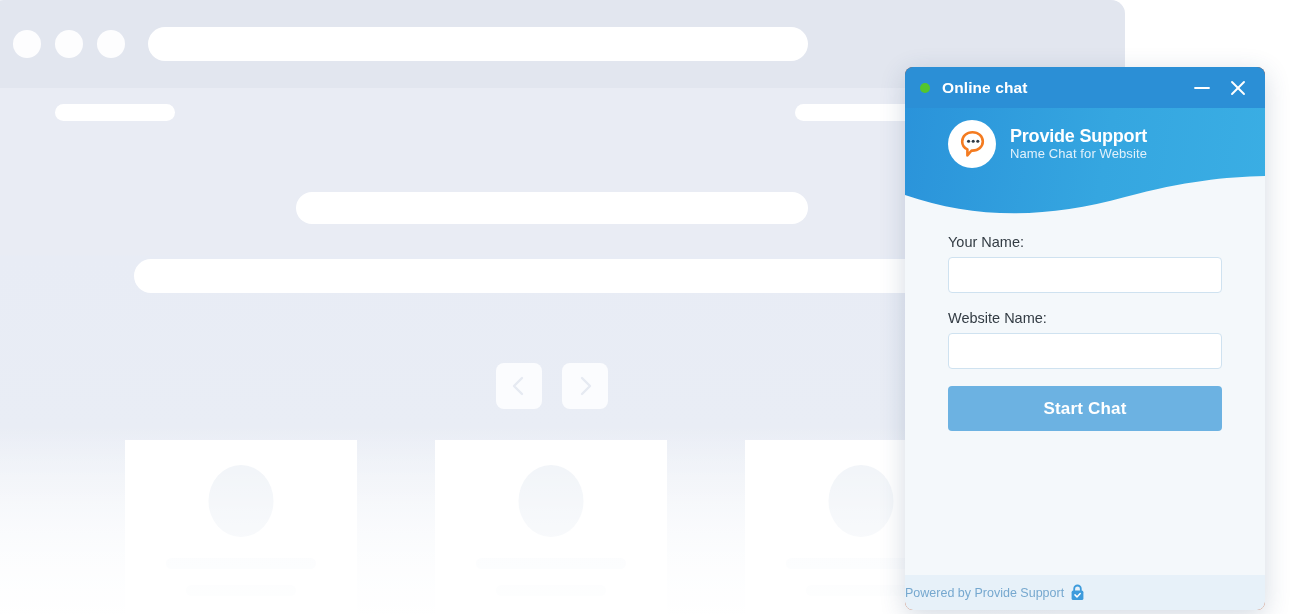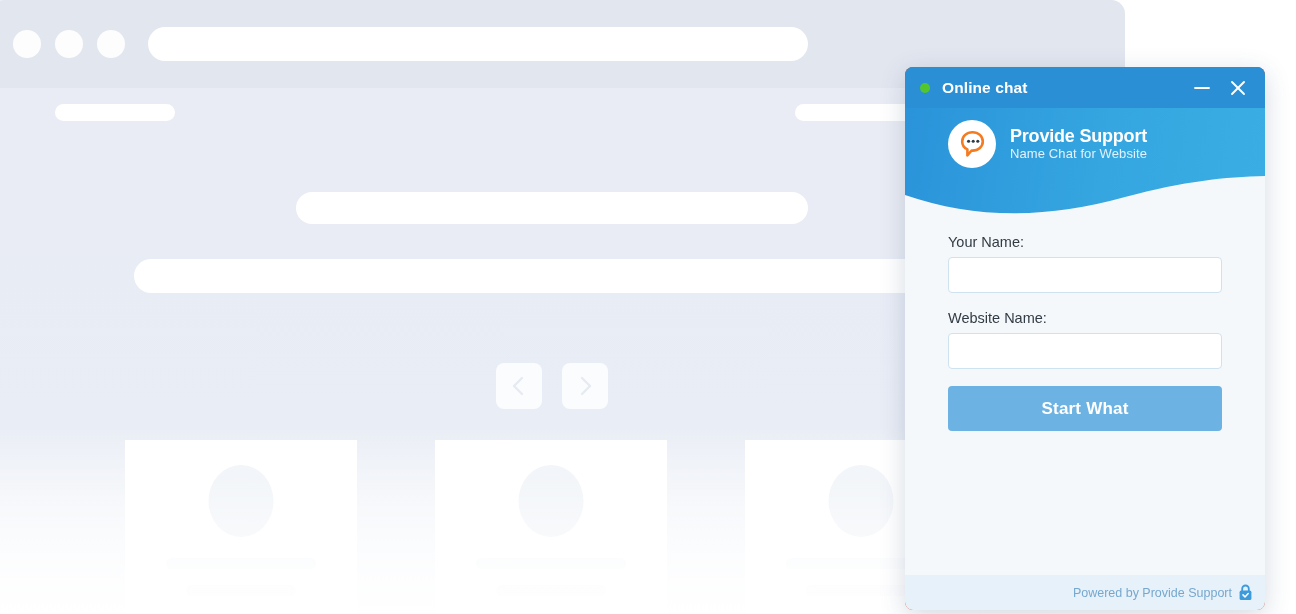--- a/index.html
+++ b/index.html
@@ -164,21 +164,20 @@
     width: 30px; height: 30px;
     display: flex; align-items: center; justify-content: center;
     cursor: pointer;
   }
 
   .chat-brand {
     position: relative;
     height: 110px;
     background: linear-gradient(100deg, #2a93da 0%, #35a6e0 55%, #3aaee4 100%);
     overflow: hidden;
-    text-align: right;
   }
   .brand-inner {
     position: absolute;
     left: 43px; top: 12px;
     display: flex;
     align-items: center;
     gap: 14px;
   }
   .brand-logo {
     width: 48px; height: 48px;
@@ -272,21 +271,21 @@
   }
 
   .chat-footer {
     position: absolute;
     left: 0; bottom: 0;
     width: 100%;
     height: 35px;
     background: #e7f1f9;
     display: flex;
     align-items: center;
-    justify-content: flex-end;
+    justify-content: flex-start;
     padding-right: 12px;
     gap: 6px;
   }
   .footer-text {
     color: #76a8cf;
     font-size: 12.5px;
   }
 </style>
 </head>
 <body>
@@ -384,21 +383,21 @@
 
     <div class="chat-body">
 
       <div class="field-label">Your Name:</div>
       <input class="text-input" type="text" value="" style="">
 
       <div class="field-label second">Website Name:</div>
       <input class="text-input" type="text" value="" style="">
 
 
-      <button class="start-btn">Start What</button>
+      <button class="start-btn">Start Chat</button>
     </div>
 
     <div class="chat-footer">
       <span class="footer-text">Powered by Provide Support</span>
       <svg width="15" height="17" viewBox="0 0 15 17">
         <path d="M4.2 7 L4.2 4.8 A3.3 3.3 0 0 1 10.8 4.8 L10.8 7" fill="none" stroke="#3d9bdc" stroke-width="1.8"></path>
         <rect x="1.6" y="6.6" width="11.8" height="9.4" rx="1.6" fill="#3d9bdc"></rect>
         <path d="M5 10.9 L7 12.9 L10.2 9.6" fill="none" stroke="#ffffff" stroke-width="1.5" stroke-linecap="round" stroke-linejoin="round"></path>
       </svg>
     </div>

